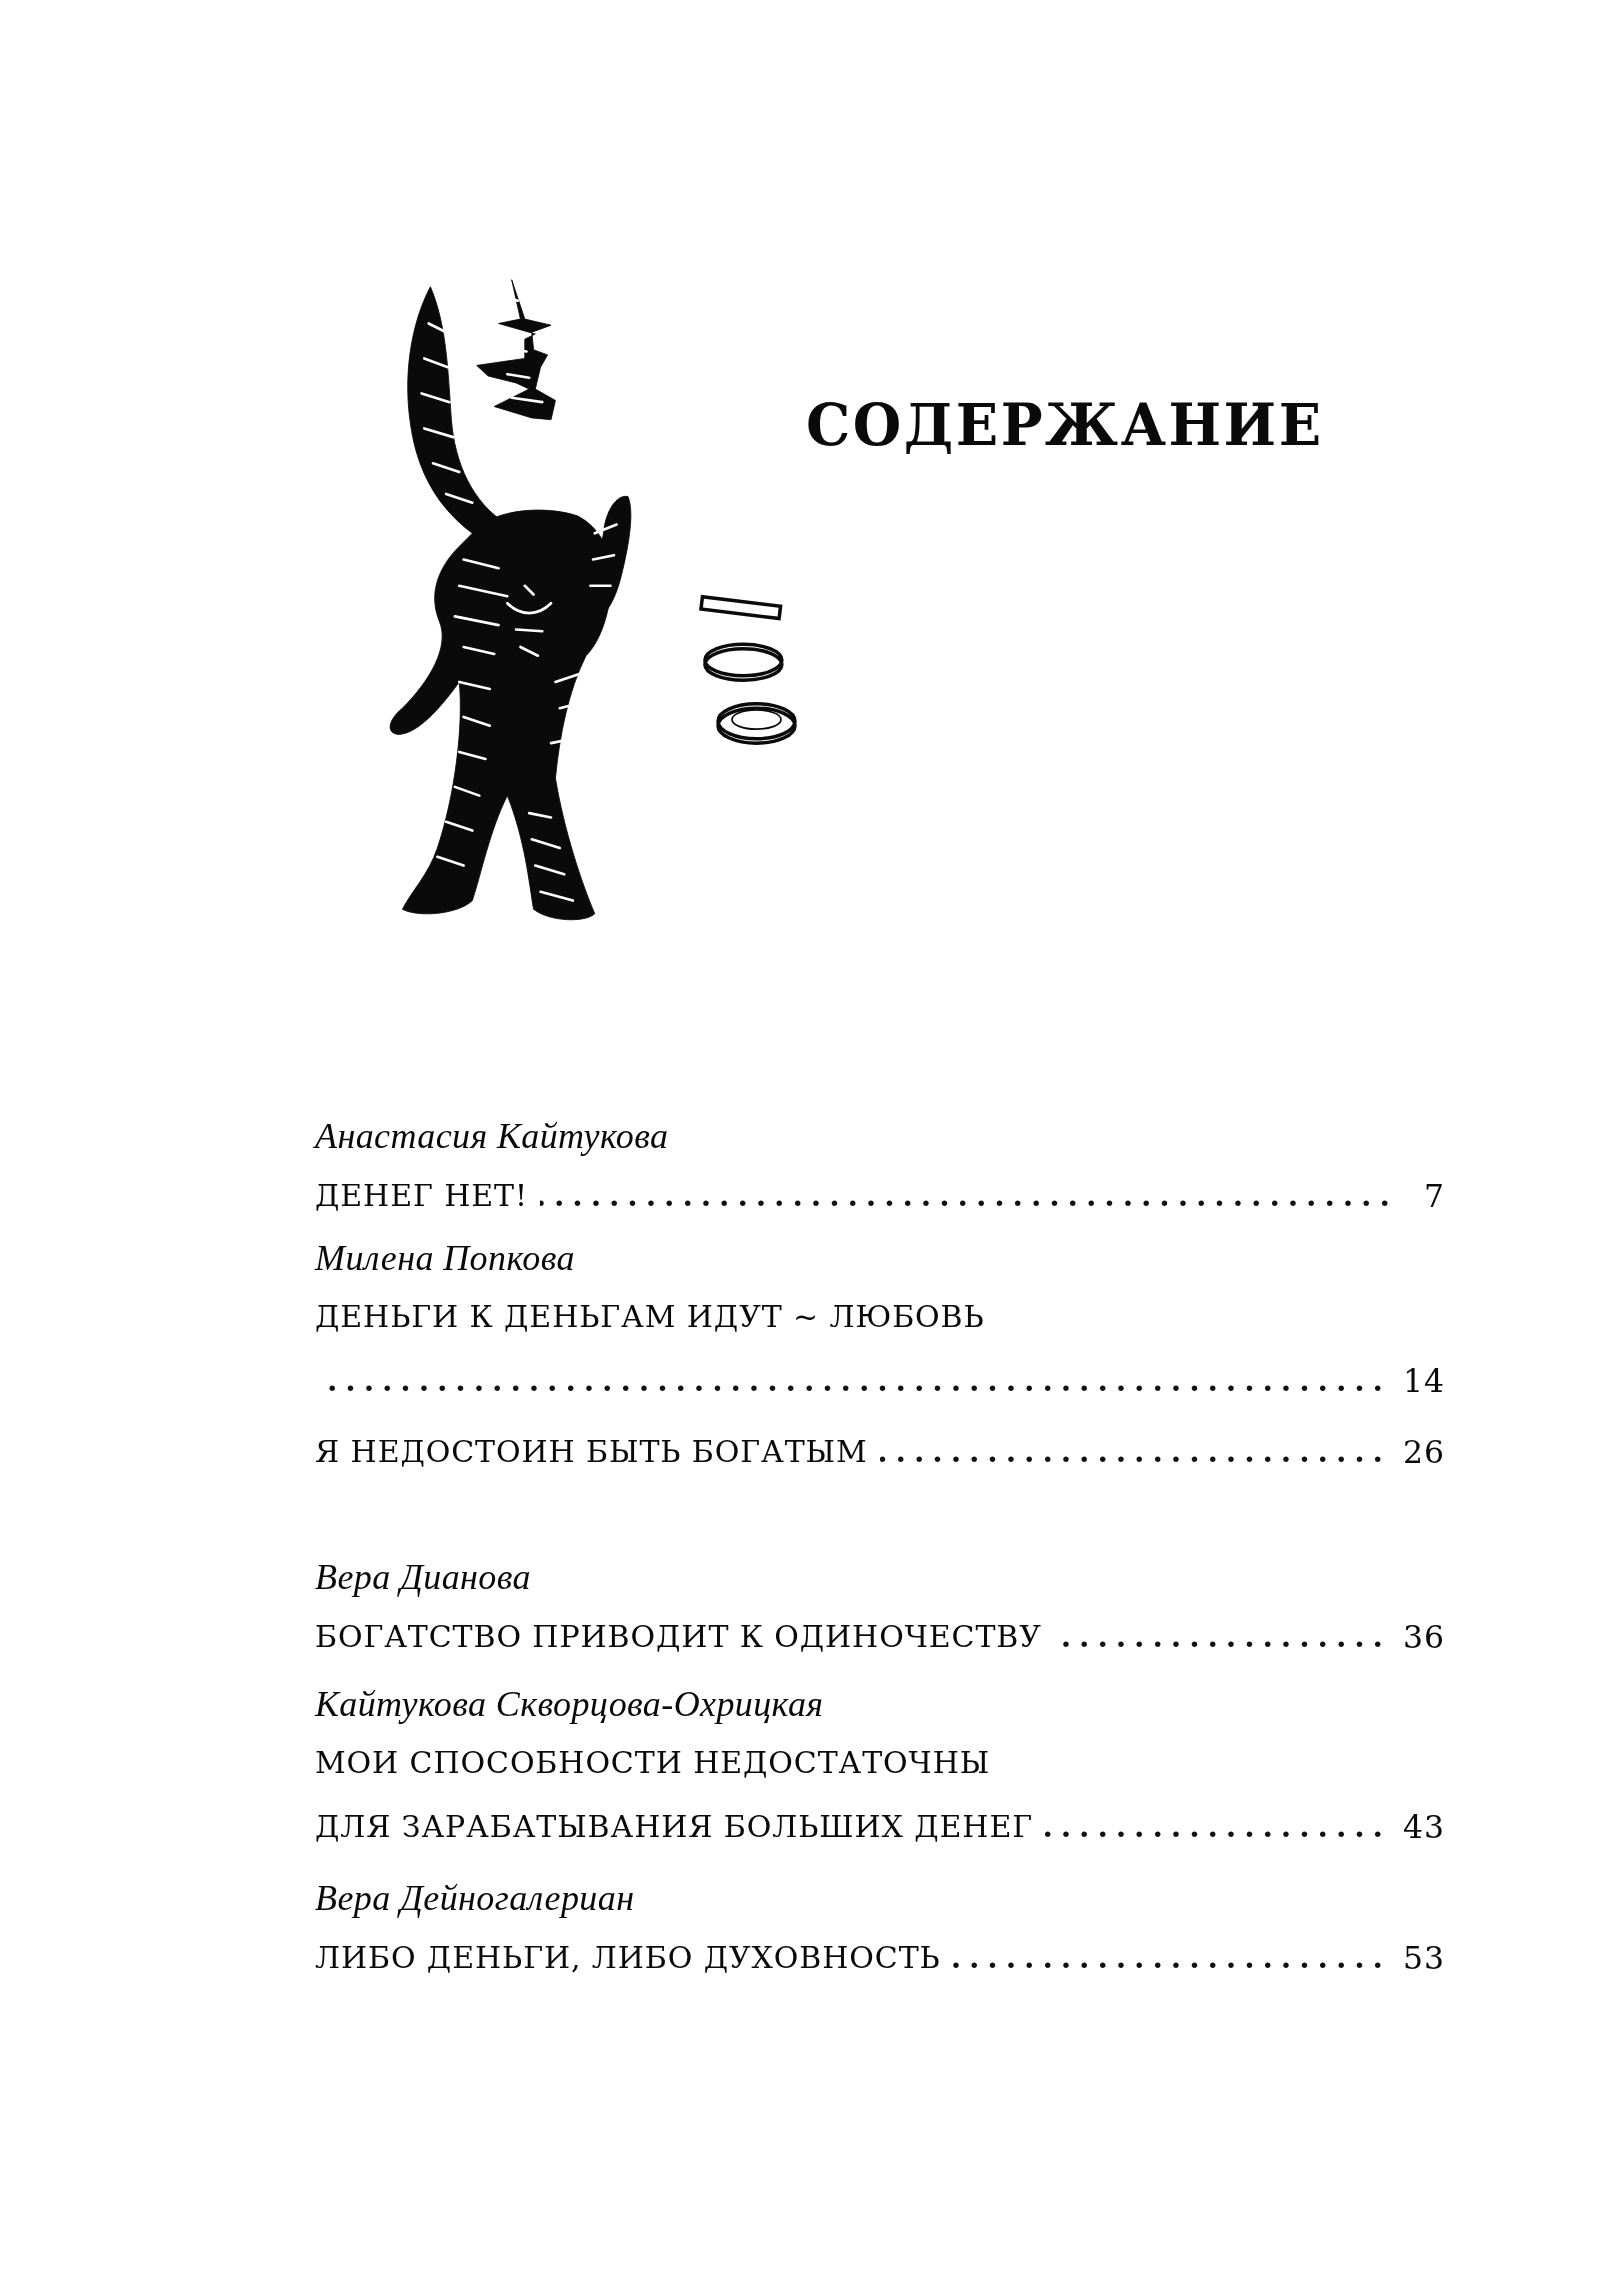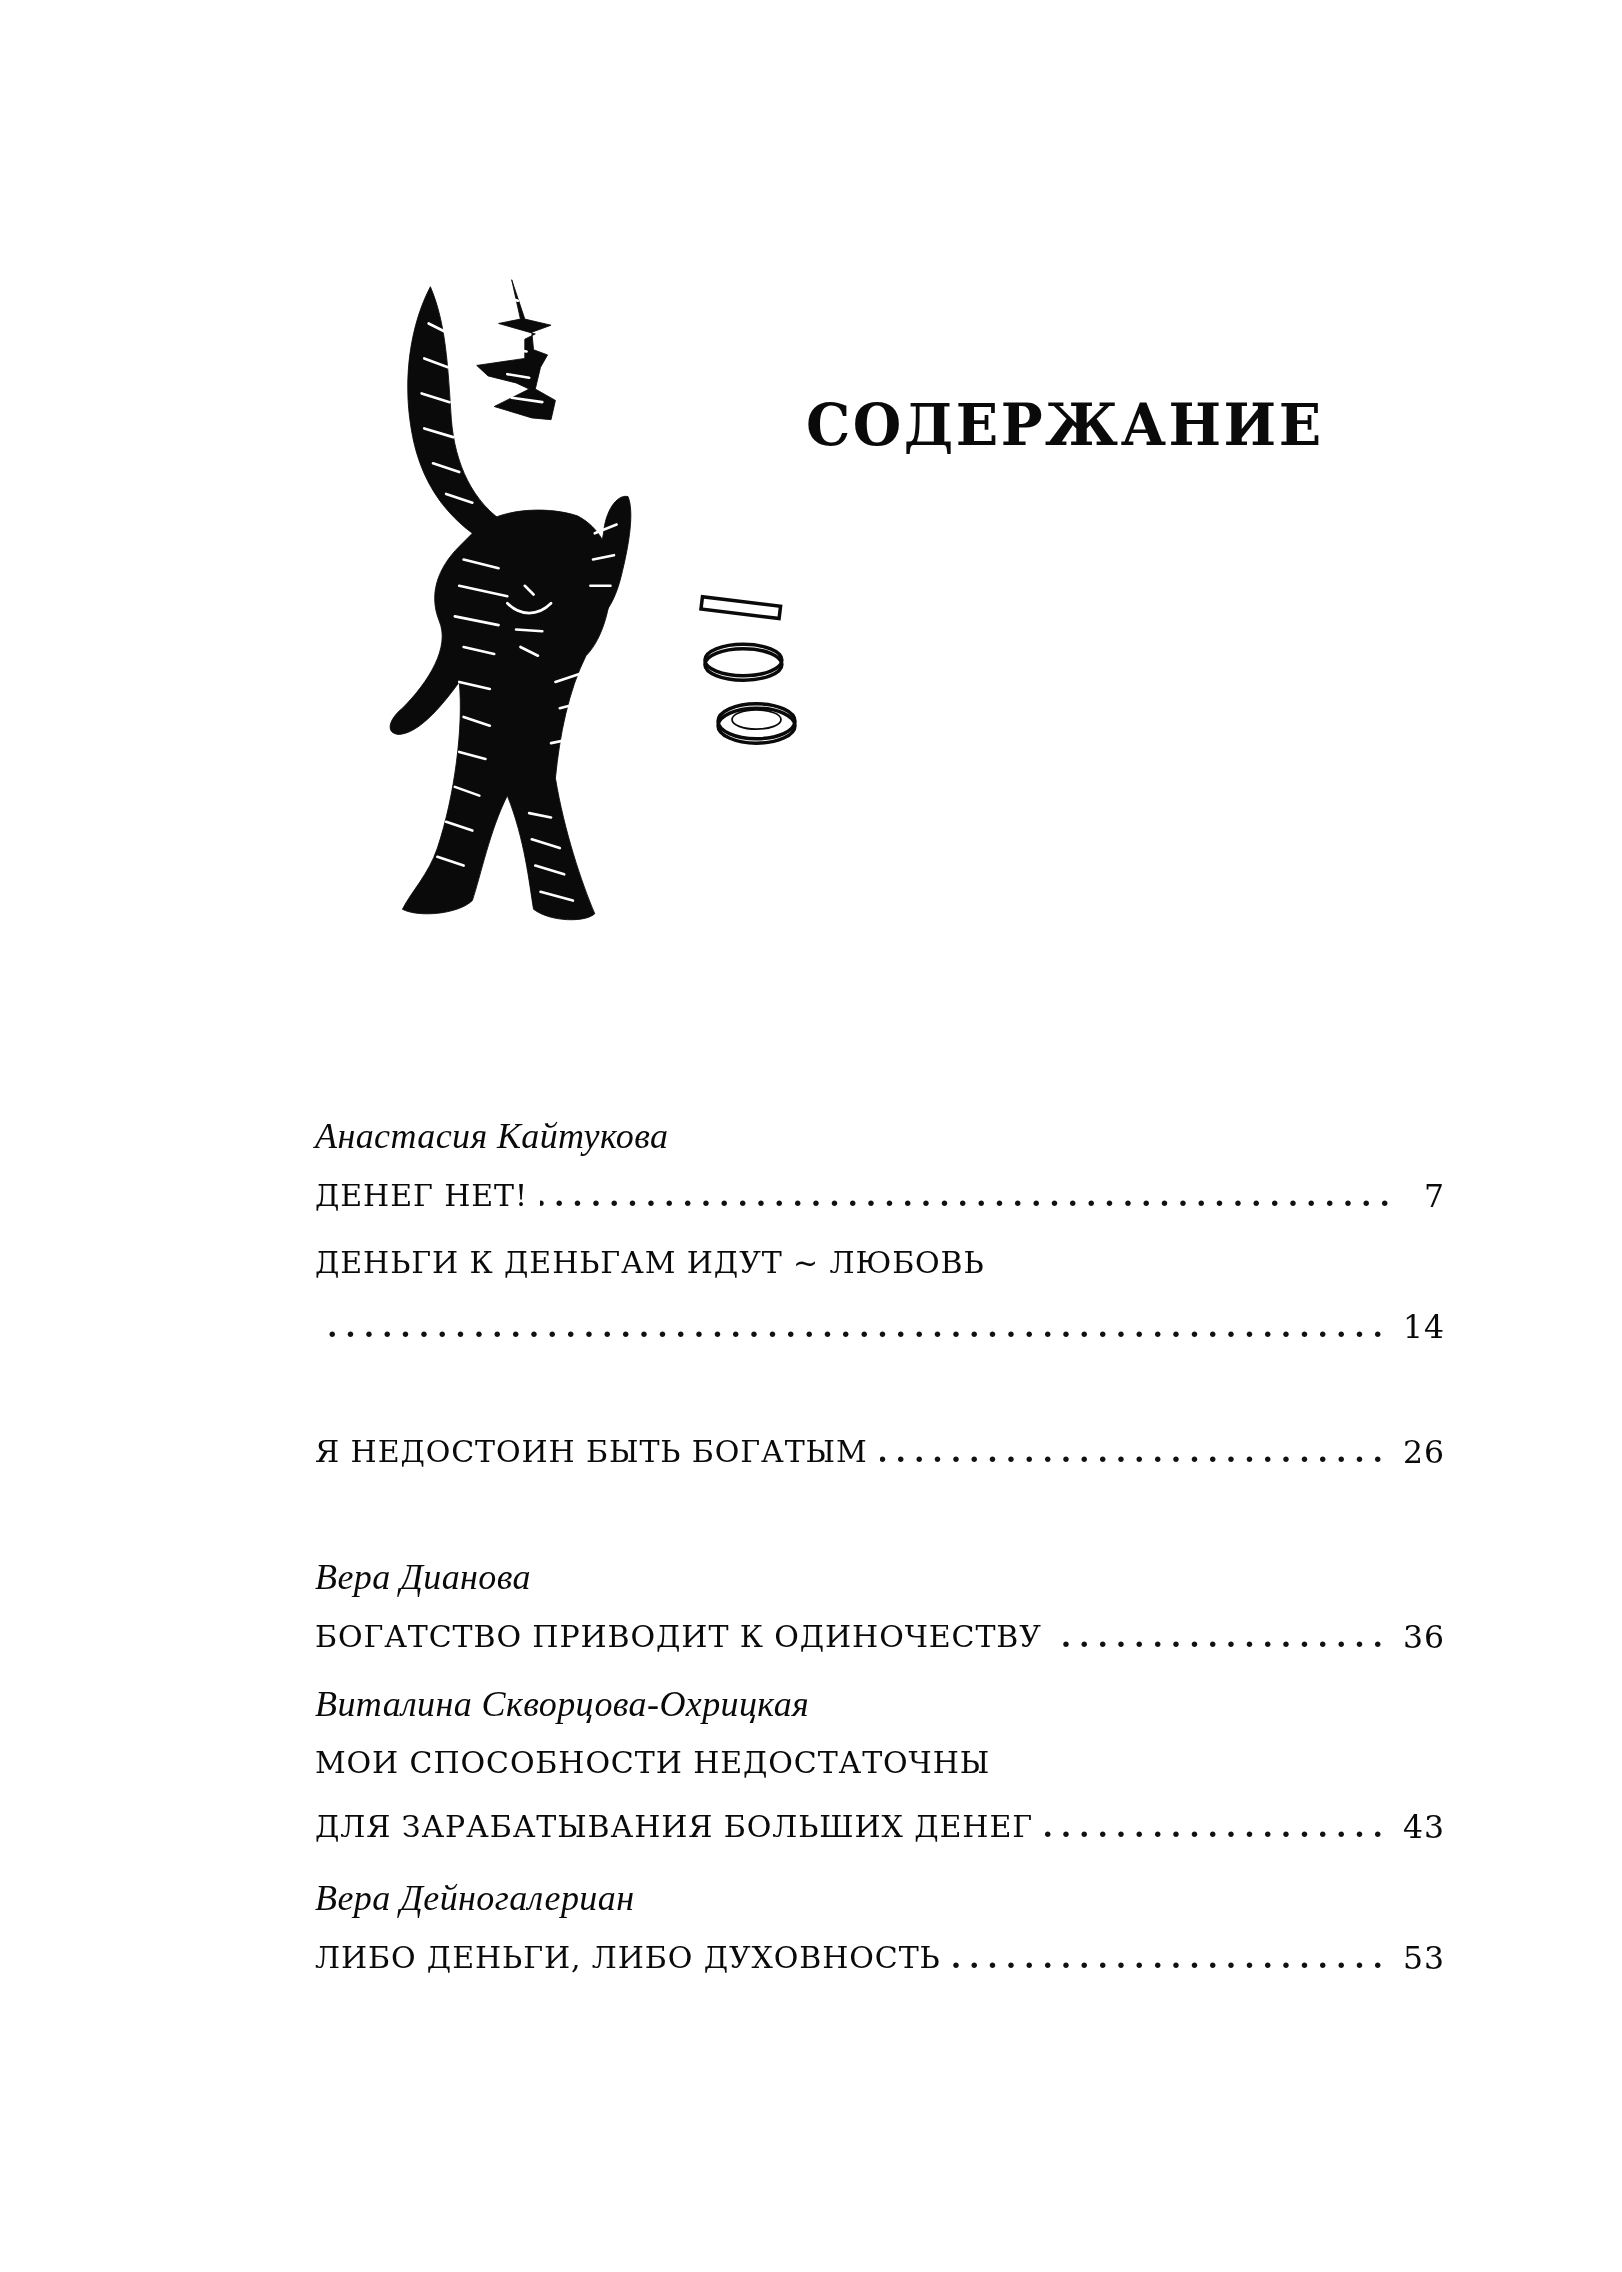--- a/index.html
+++ b/index.html
@@ -80,20 +80,21 @@
   <div class="toc-entry e1">
     <div class="author">Анастасия Кайтукова</div>
     <div class="row">
       <span class="title">ДЕНЕГ НЕТ!</span>
       <span class="leader">................................................................................</span>
       <span class="page">7</span>
     </div>
   </div>
 
   <div class="toc-entry e2">
+    <div class="author">Милена Попкова</div>
     <div class="row cont">
       <span class="title">ДЕНЬГИ К ДЕНЬГАМ ИДУТ ~ ЛЮБОВЬ</span>
     </div>
     <div class="row">
       <span class="leader">................................................................................</span>
       <span class="page">14</span>
     </div>
   </div>
 
   <div class="toc-entry e3">
@@ -107,21 +108,21 @@
   <div class="toc-entry e4">
     <div class="author">Вера Дианова</div>
     <div class="row">
       <span class="title">БОГАТСТВО ПРИВОДИТ К ОДИНОЧЕСТВУ</span>
       <span class="leader">................................................................................</span>
       <span class="page">36</span>
     </div>
   </div>
 
   <div class="toc-entry e5">
-    <div class="author">Виталина Скворцова-Охрицкая</div>
+    <div class="author">Кайтукова Скворцова-Охрицкая</div>
     <div class="row cont">
       <span class="title">МОИ СПОСОБНОСТИ НЕДОСТАТОЧНЫ</span>
     </div>
     <div class="row">
       <span class="title">ДЛЯ ЗАРАБАТЫВАНИЯ БОЛЬШИХ ДЕНЕГ</span>
       <span class="leader">................................................................................</span>
       <span class="page">43</span>
     </div>
   </div>
 

